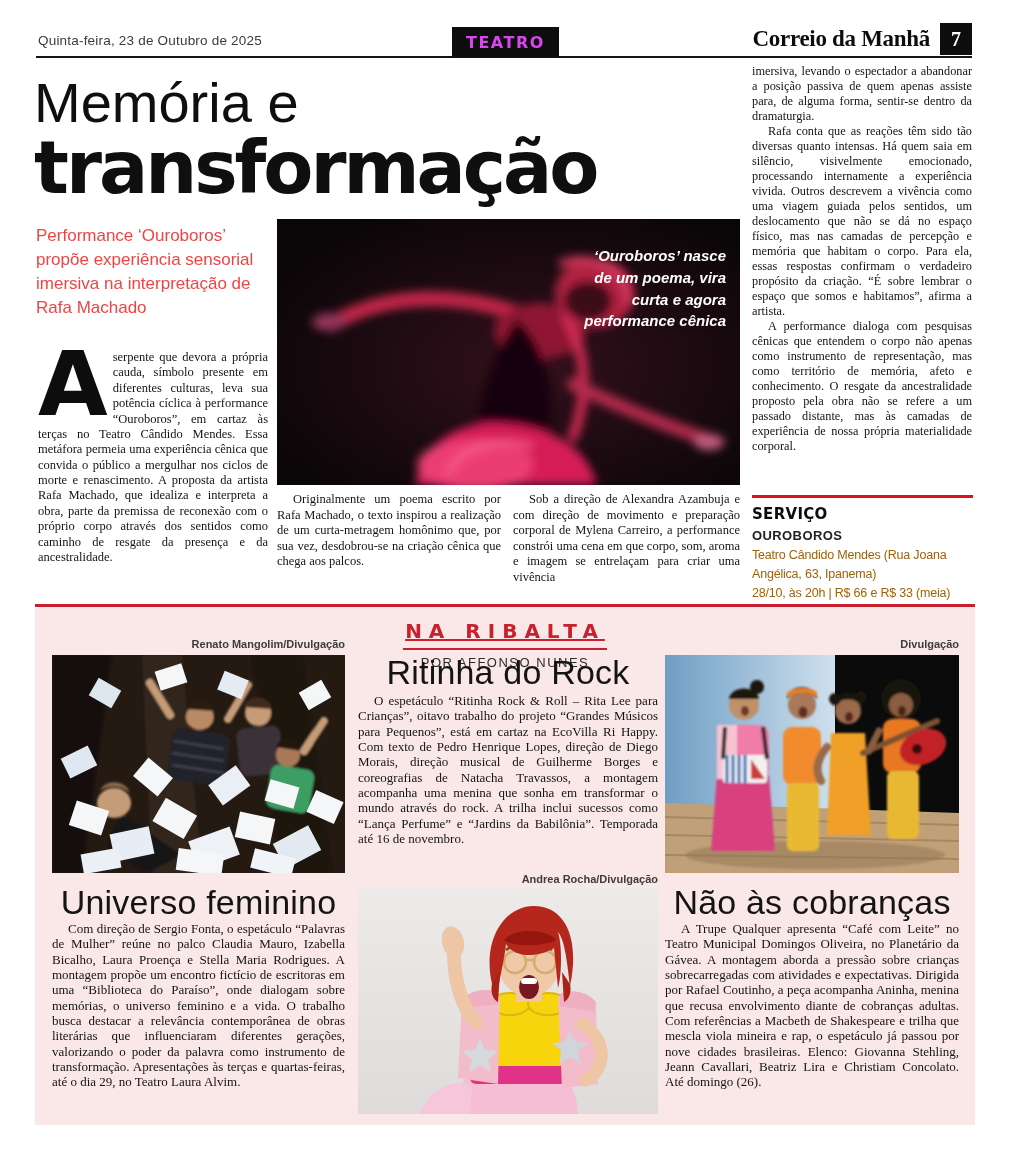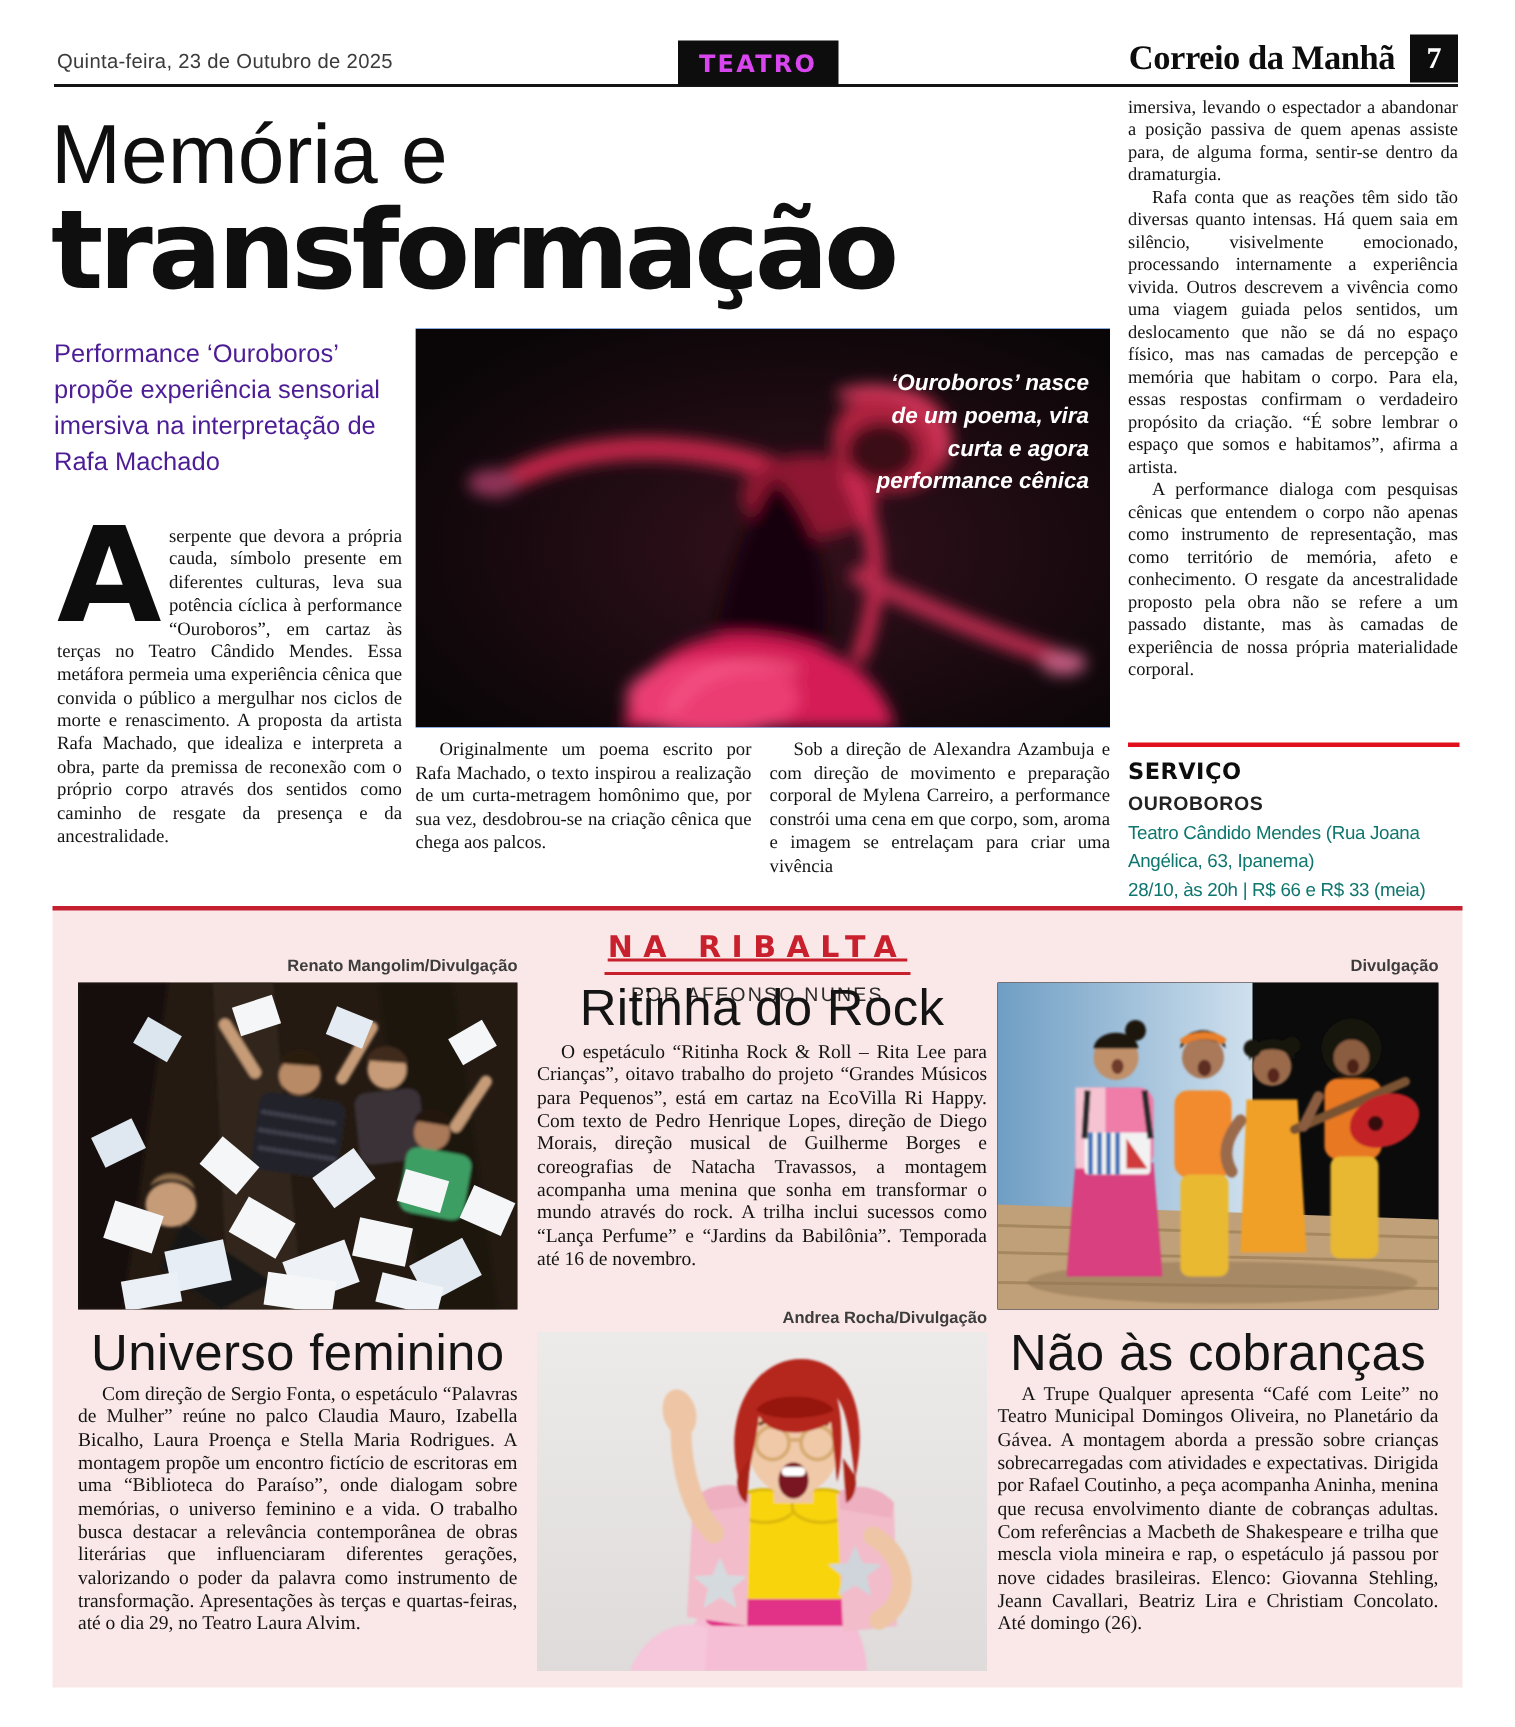--- a/index.html
+++ b/index.html
@@ -21,42 +21,42 @@
   
   .headline{position:absolute;left:34px;top:74px;width:710px;color:#0f0f0f;}
   .hl1{font-family:"Liberation Sans",sans-serif;font-weight:400;font-size:56px;line-height:1.02;letter-spacing:0;}
   .hl2{font-family:"DejaVu Sans",sans-serif;font-weight:800;font-size:73px;line-height:.95;letter-spacing:-3px;margin-top:2px;}
 
   .credit{font-weight:bold;font-size:11px;color:#3d3d3d;text-align:right;}
   .main-credit{position:absolute;left:500px;top:203px;width:240px;margin-top:24px;}
 
   .photo{position:absolute;overflow:hidden;}
   .photo svg{display:block;width:100%;height:100%;}
-  #main-photo{left:277px;top:219px;width:463px;height:266px;background:#3b82f6;}
+  #main-photo{left:277px;top:219px;width:463px;height:266px;background:#0f766e;}
   .pull-quote{position:absolute;top:26px;right:14px;width:142px;text-align:right;color:#ffffff;
               font-style:italic;font-weight:bold;font-size:15px;line-height:1.45;}
 
-  .deck{position:absolute;left:36px;top:224px;width:232px;font-size:17px;line-height:1.42;color:#4c1d95;}
+  .deck{position:absolute;left:36px;top:224px;width:232px;font-size:17px;line-height:1.42;color:#ef4444;}
 
   .serif{font-family:"Liberation Serif",serif;color:#131313;text-align:justify;}
   .col1{position:absolute;left:38px;top:350px;width:230px;height:252px;overflow:hidden;
         font-size:12.5px;line-height:1.23;}
   .dropcap{float:left;font-family:"DejaVu Sans",sans-serif;font-weight:800;font-size:90px;
            line-height:60px;height:60px;margin:4px 9px 0 0;letter-spacing:-4px;color:#0d0d0d;}
   .col2{position:absolute;left:277px;top:492px;width:224px;font-size:12.5px;line-height:1.24;text-indent:16px;}
   .col3{position:absolute;left:513px;top:492px;width:227px;font-size:12.5px;line-height:1.24;text-indent:16px;}
   .col4{position:absolute;left:752px;top:64px;width:220px;height:410px;overflow:hidden;
         font-size:12.3px;line-height:1.22;}
   .col4 p{margin:0;}
   .col4 p.ind{text-indent:16px;}
 
   .servico{position:absolute;left:752px;top:495px;width:221px;border-top:3px solid #e0101c;padding-top:7px;}
   .sv-title{font-family:"DejaVu Sans",sans-serif;font-weight:800;font-size:15px;color:#0d0d0d;margin-bottom:5px;letter-spacing:.3px;}
   .sv-show{font-weight:bold;font-size:13px;color:#222;letter-spacing:.4px;margin-bottom:3px;}
-  .sv-line{font-size:12.5px;line-height:1.5;color:#0f766e;letter-spacing:-.2px;}
+  .sv-line{font-size:12.5px;line-height:1.5;color:#a16207;letter-spacing:-.2px;}
 
   
   #ribalta{position:absolute;left:35px;top:604px;width:940px;height:518px;background:#fae8e8;
            border-top:3px solid #c42030;overflow:hidden;}
   .rb-title{position:absolute;top:12px;left:0;width:100%;text-align:center;
             font-family:"DejaVu Sans",sans-serif;font-weight:800;font-size:20px;
             color:#c8202c;letter-spacing:7px;text-decoration:underline;}
   .rb-rule{position:absolute;top:41px;left:368px;width:204px;height:2px;background:#c8202c;}
   .rb-byline{position:absolute;top:48px;left:0;width:100%;text-align:center;font-size:13px;
              letter-spacing:1.5px;color:#2b2b2b;}

